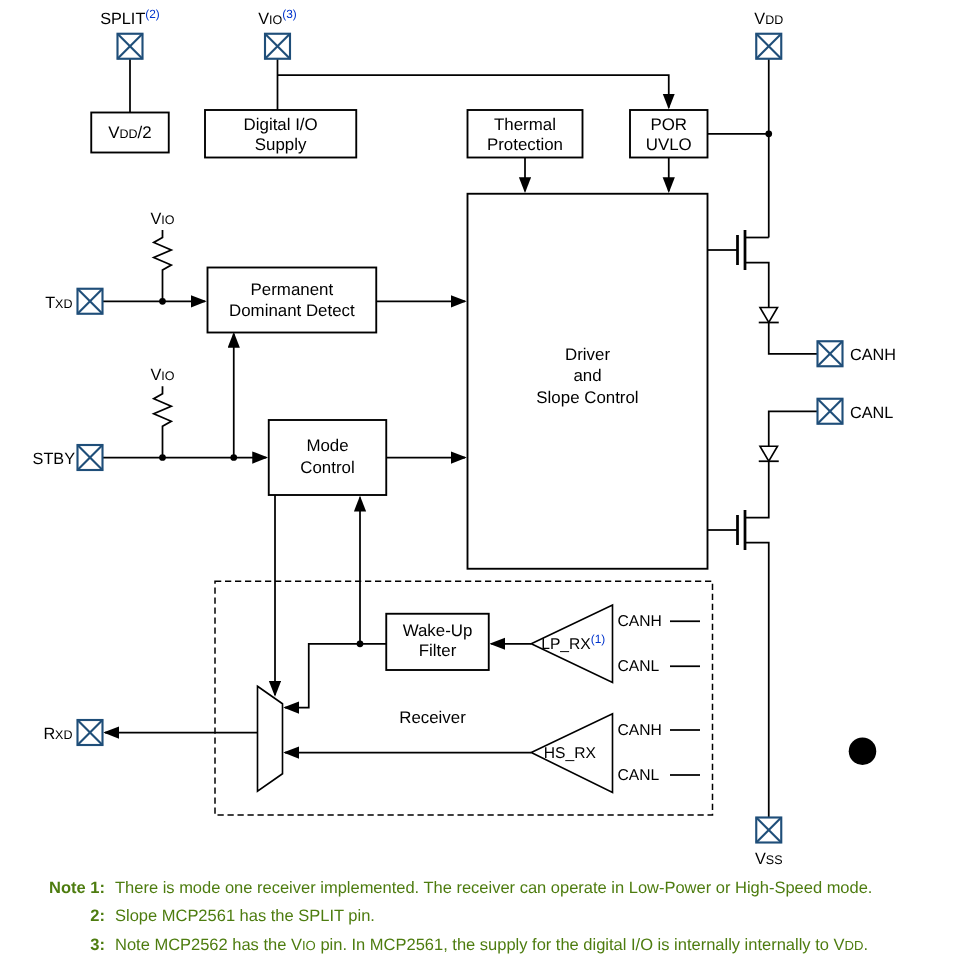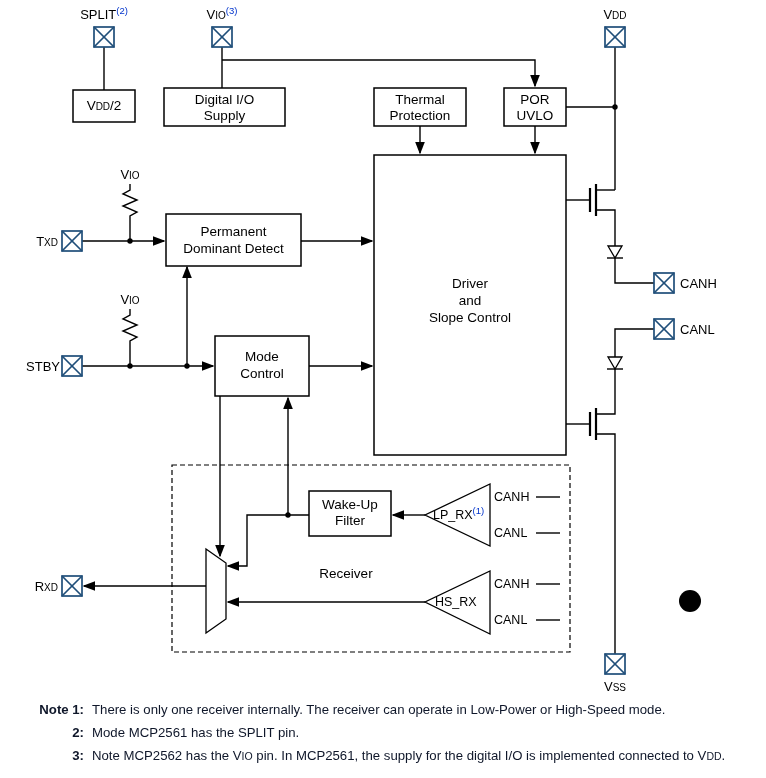--- a/index.html
+++ b/index.html
@@ -15,21 +15,21 @@
   .pin { fill:none; stroke:#1F4E79; stroke-width:1.7; }
   text { fill:#000000; font-family:"Liberation Sans", sans-serif; }
   .blk { font-size:13.5px; text-anchor:middle; }
   .lbl { font-size:13px; }
   .mid { text-anchor:middle; }
   .end { text-anchor:end; }
   .rxlbl { font-size:12.5px; }
   .sub { font-size:10px; }
   .sup { font-size:9.5px; fill:#0033CC; }
   .dot { fill:#000000; }
-  .notes { position:absolute; left:0; top:702px; width:766px; padding-left:28px; padding-right:10px; font-size:13.2px; color:#0f172a; }
+  .notes { position:absolute; left:0; top:702px; width:766px; padding-left:28px; padding-right:10px; font-size:13.2px; color:#4d7c0f; }
   .note-row { display:flex; align-items:baseline; margin-bottom:7px; line-height:16px; }
   .note-label { font-weight:bold; flex:0 0 56px; width:56px; text-align:right; white-space:nowrap; }
   .note-text { margin-left:8px; }
   .sc { font-size:10.5px; }
 </style>
 </head>
 <body>
 
 <div class="page">
 
@@ -189,25 +189,25 @@
   <text class="rxlbl" x="435" y="606">HS_RX</text>
   <text class="rxlbl" x="494" y="501">CANH</text>
   <text class="rxlbl" x="494" y="537">CANL</text>
   <text class="rxlbl" x="494" y="588">CANH</text>
   <text class="rxlbl" x="494" y="624">CANL</text>
 </svg>
 
 <div class="notes">
   <div class="note-row">
     <span class="note-label">Note 1:</span>
-    <span class="note-text">There is only one receiver internally. The receiver can operate in Low-Power or High-Speed mode.</span>
+    <span class="note-text">There is mode one receiver implemented. The receiver can operate in Low-Power or High-Speed mode.</span>
   </div>
   <div class="note-row">
     <span class="note-label">2:</span>
-    <span class="note-text">Mode MCP2561 has the SPLIT pin.</span>
+    <span class="note-text">Slope MCP2561 has the SPLIT pin.</span>
   </div>
   <div class="note-row">
     <span class="note-label">3:</span>
-    <span class="note-text"><span>Note MCP2562 has the V</span><span class="sc">IO</span><span> pin. In MCP2561, the supply for the digital I/O is implemented connected to V</span><span class="sc">DD</span><span>.</span></span>
+    <span class="note-text"><span>Note MCP2562 has the V</span><span class="sc">IO</span><span> pin. In MCP2561, the supply for the digital I/O is internally internally to V</span><span class="sc">DD</span><span>.</span></span>
   </div>
 </div>
 
 </div>
 
 </body></html>

